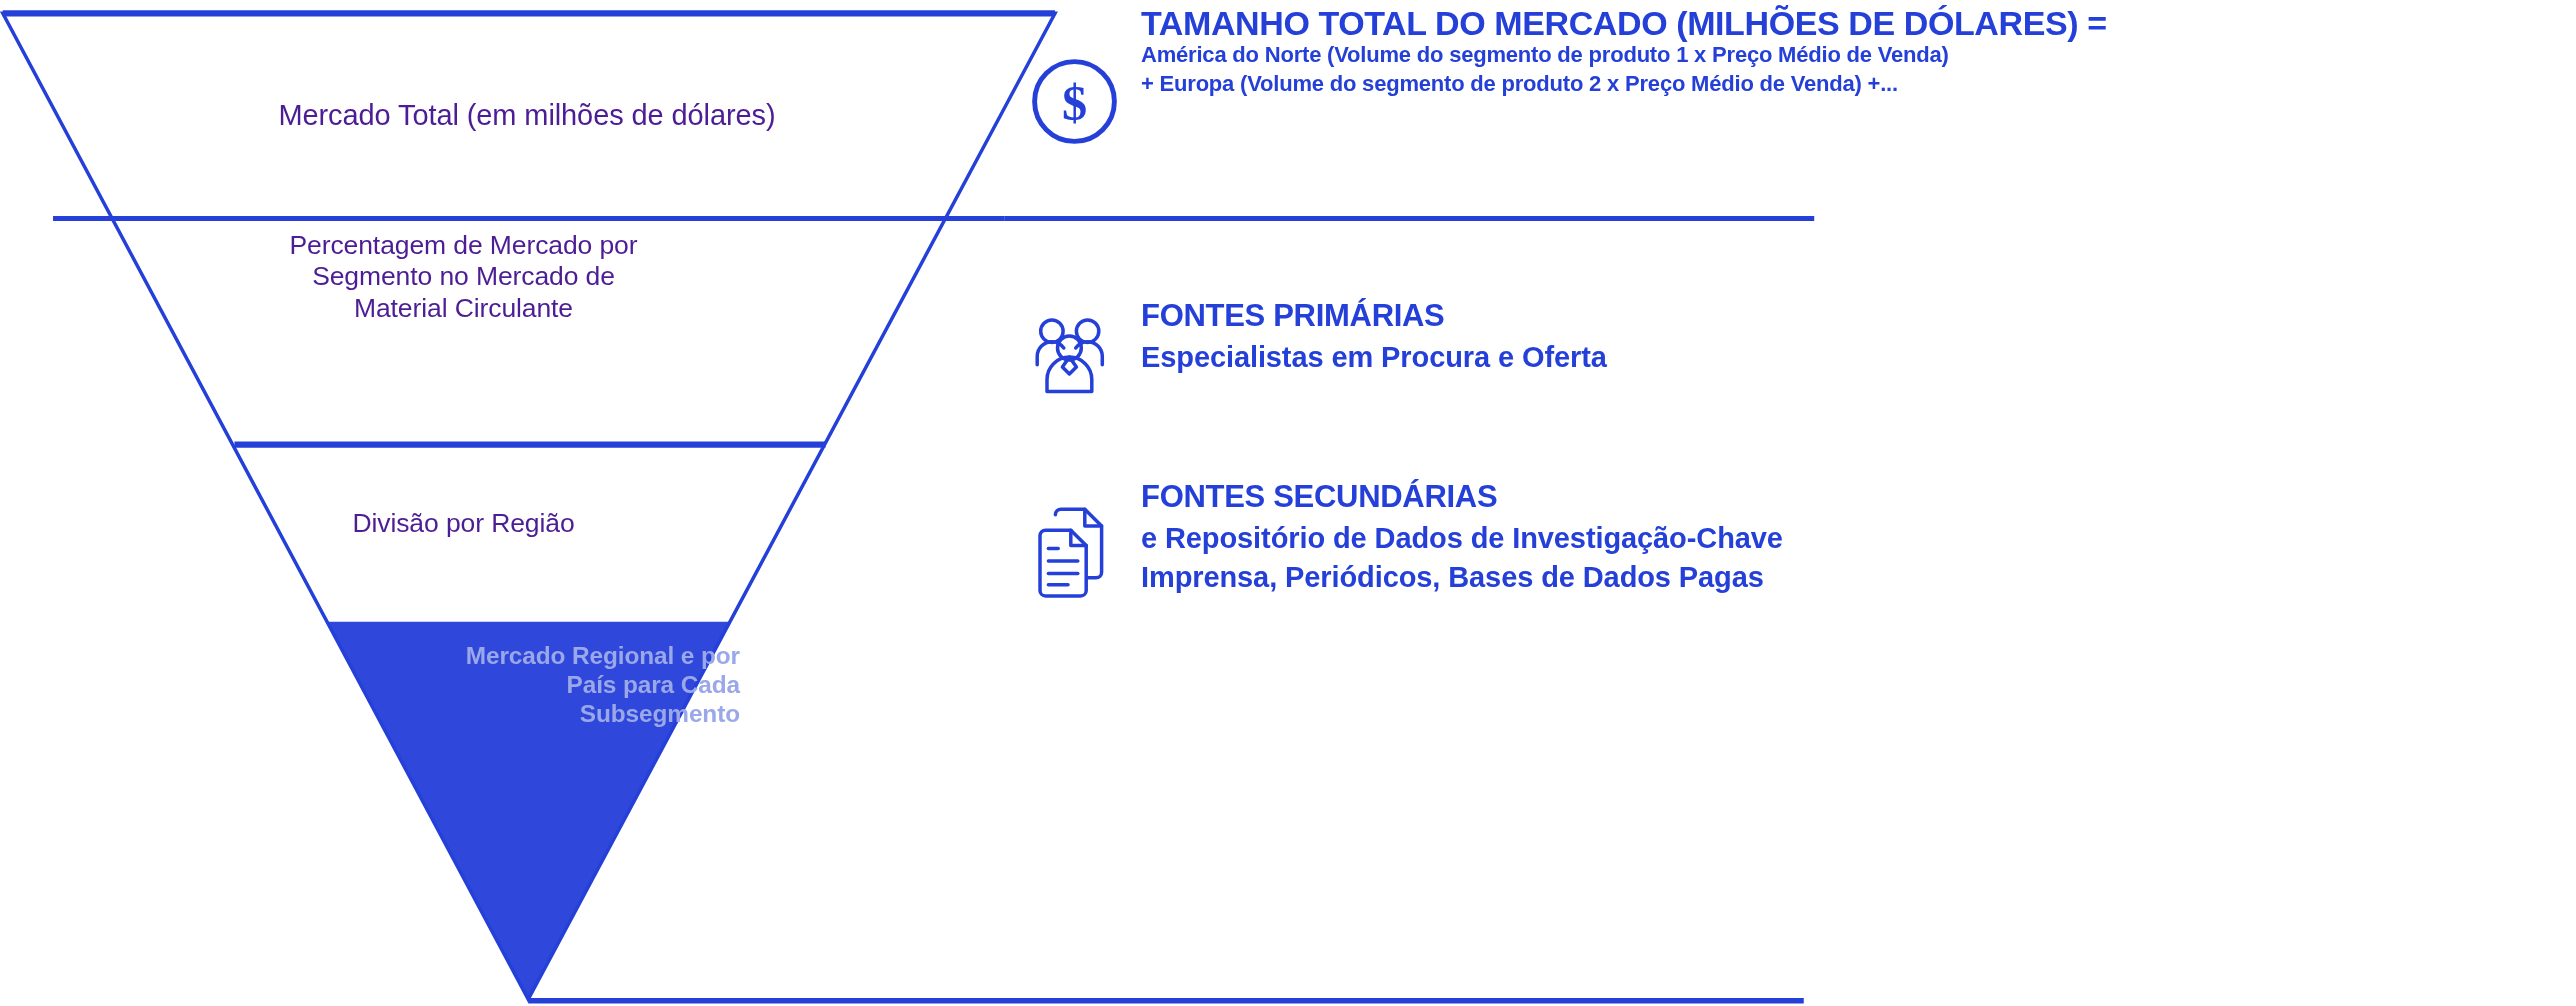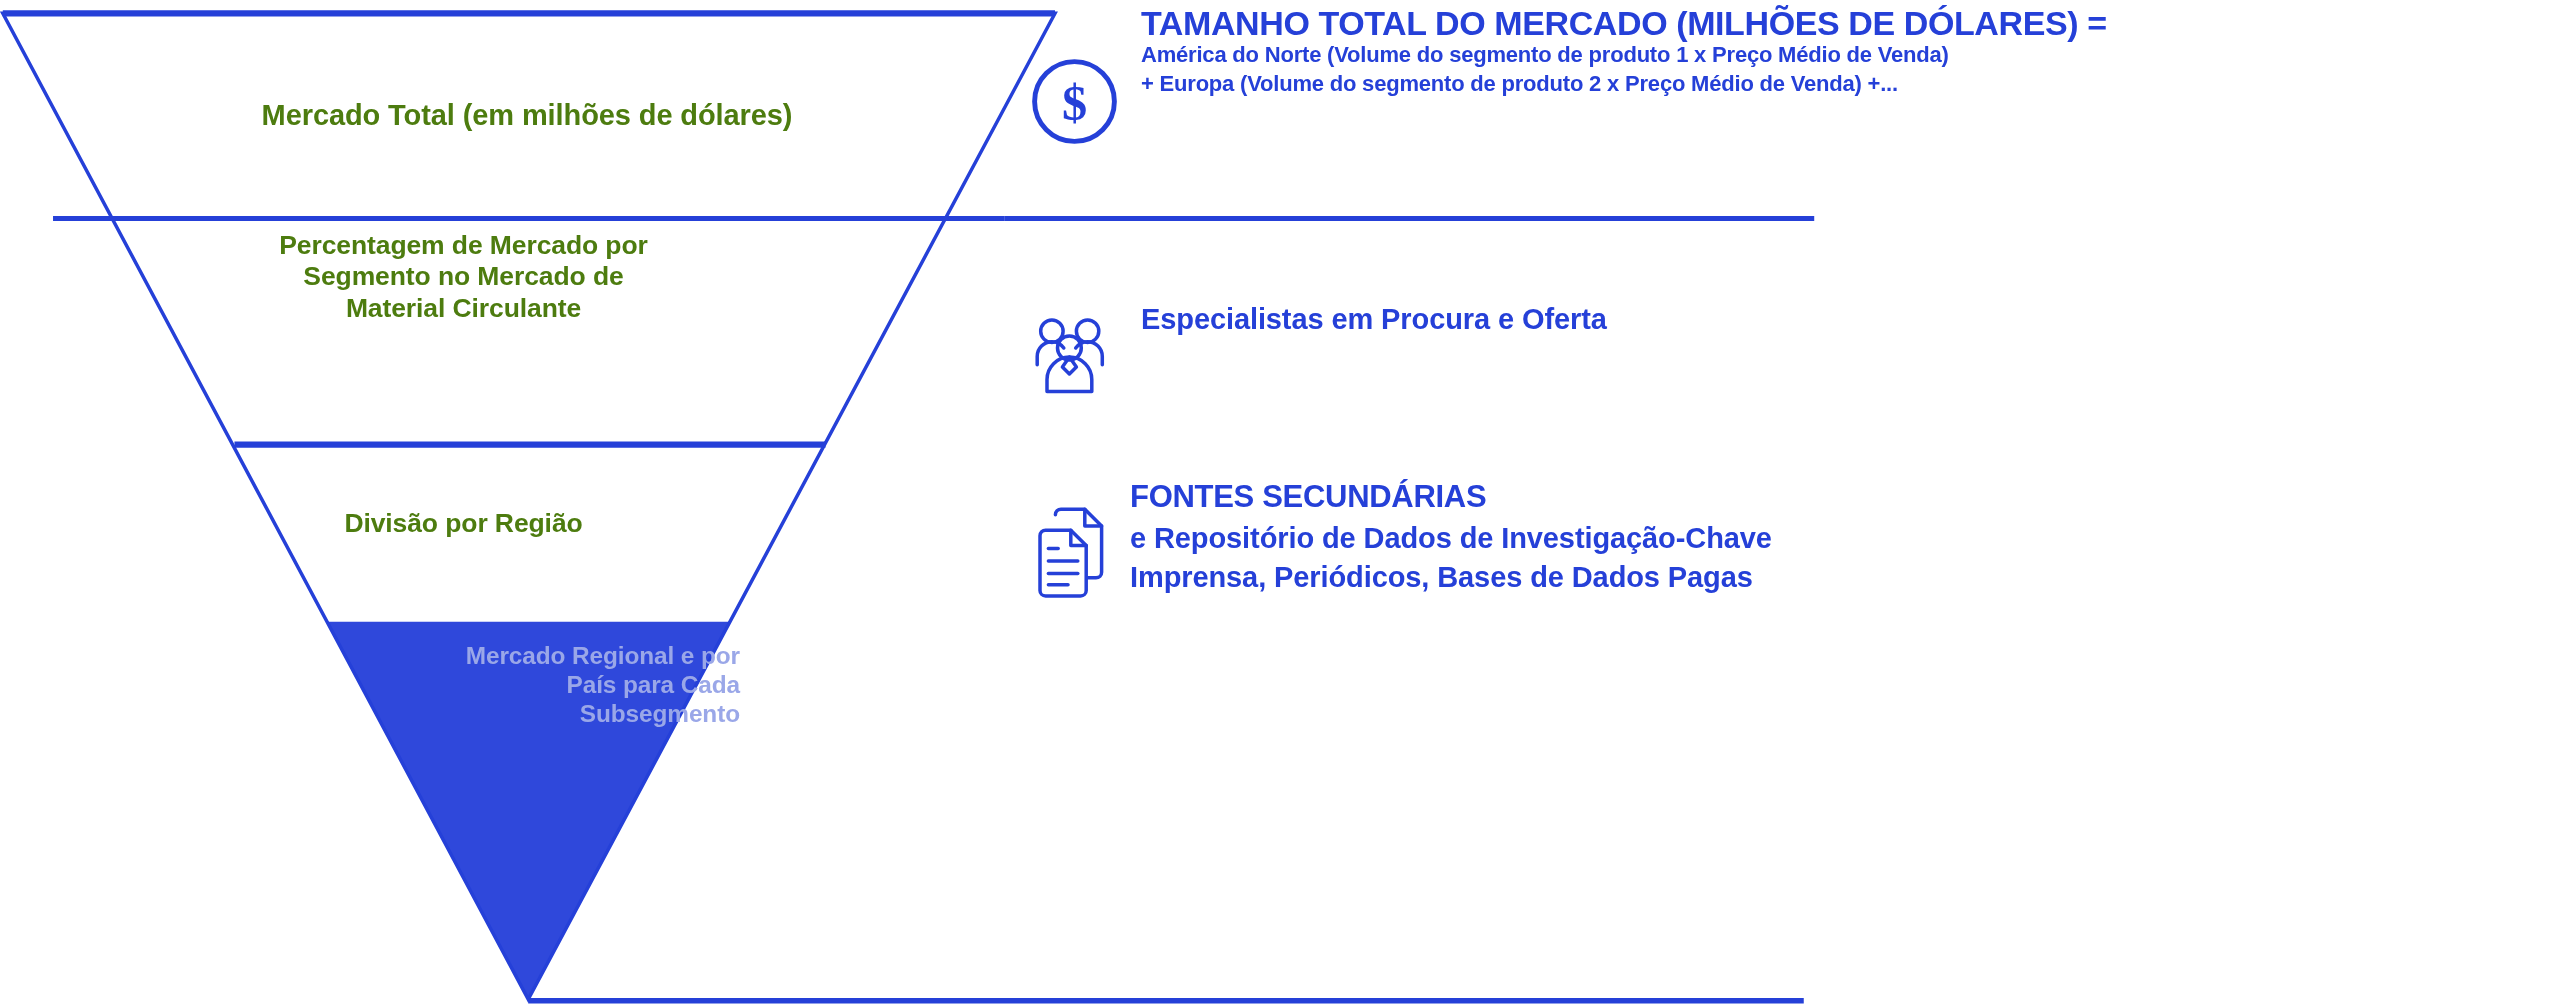--- a/index.html
+++ b/index.html
@@ -23,22 +23,22 @@
     position: absolute;
     left: 0; top: 0;
     width: 1884px;
     height: 1007px;
   }
 
   
   .funnel-label {
     position: absolute;
     text-align: center;
-    color: #4d7c0f;
-    font-weight: bold;
+    color: #4c1d95;
+    font-weight: normal;
     line-height: 1.18;
     letter-spacing: -0.1px;
     white-space: pre-line;
   }
   #label-total {
     left: 91px; top: 98px; width: 872px;
     font-size: 29px;
   }
   #label-segment {
     left: 160px; top: 230px; width: 607px;
@@ -89,21 +89,21 @@
   }
 
   
   #block-primary { left: 0px; top: 300px; width: 1116px; }
   #block-primary .icon-wrap { position:absolute; left: 7px; top: 12.6px; }
   #block-primary .txt { position:absolute; left: 115px; top: 0px; }
 
   
   #block-secondary { left: 0px; top: 481px; width: 1186px; }
   #block-secondary .icon-wrap { position:absolute; left: 7px; top: 17.4px; }
-  #block-secondary .txt { position:absolute; left: 104px; top: 0px; }
+  #block-secondary .txt { position:absolute; left: 115px; top: 0px; }
 
   .heading-mid {
     color: #2540d8;
     font-weight: bold;
     font-size: 31px;
     letter-spacing: -0.3px;
     white-space: nowrap;
     line-height: 1.05;
     margin-bottom: 5.6px;
   }
@@ -176,20 +176,21 @@
 
           <circle cx="78" cy="26" r="16"></circle>
           <path d="M99 74 v-12 a21 21 0 0 0 -21 -21 h0 a21 21 0 0 0 -17 9"></path>
 
           <circle cx="52" cy="50" r="17"></circle>
           <path d="M20 112 v-17 a32 32 0 0 1 32 -32 h0 a32 32 0 0 1 32 32 v17 z"></path>
           <path d="M52 63 l-10 14 l10 10 l10 -10 z"></path>
         </svg>
       </span>
       <div class="txt">
+        <div class="heading-mid">FONTES PRIMÁRIAS</div>
         <div class="sub-line">Especialistas em Procura e Oferta</div>
       </div>
     </div>
 
     <div class="block" id="block-secondary">
       <span class="icon-wrap">
         <svg width="84" height="105" viewBox="0 0 120 150" fill="none" stroke="#2540d8" stroke-width="5" stroke-linejoin="round" stroke-linecap="round">
 
           <path d="M32 24 a8 8 0 0 1 8 -8 h34 l24 24 v66 a8 8 0 0 1 -8 8 h-12"></path>
           <path d="M74 16 v24 h24"></path>

